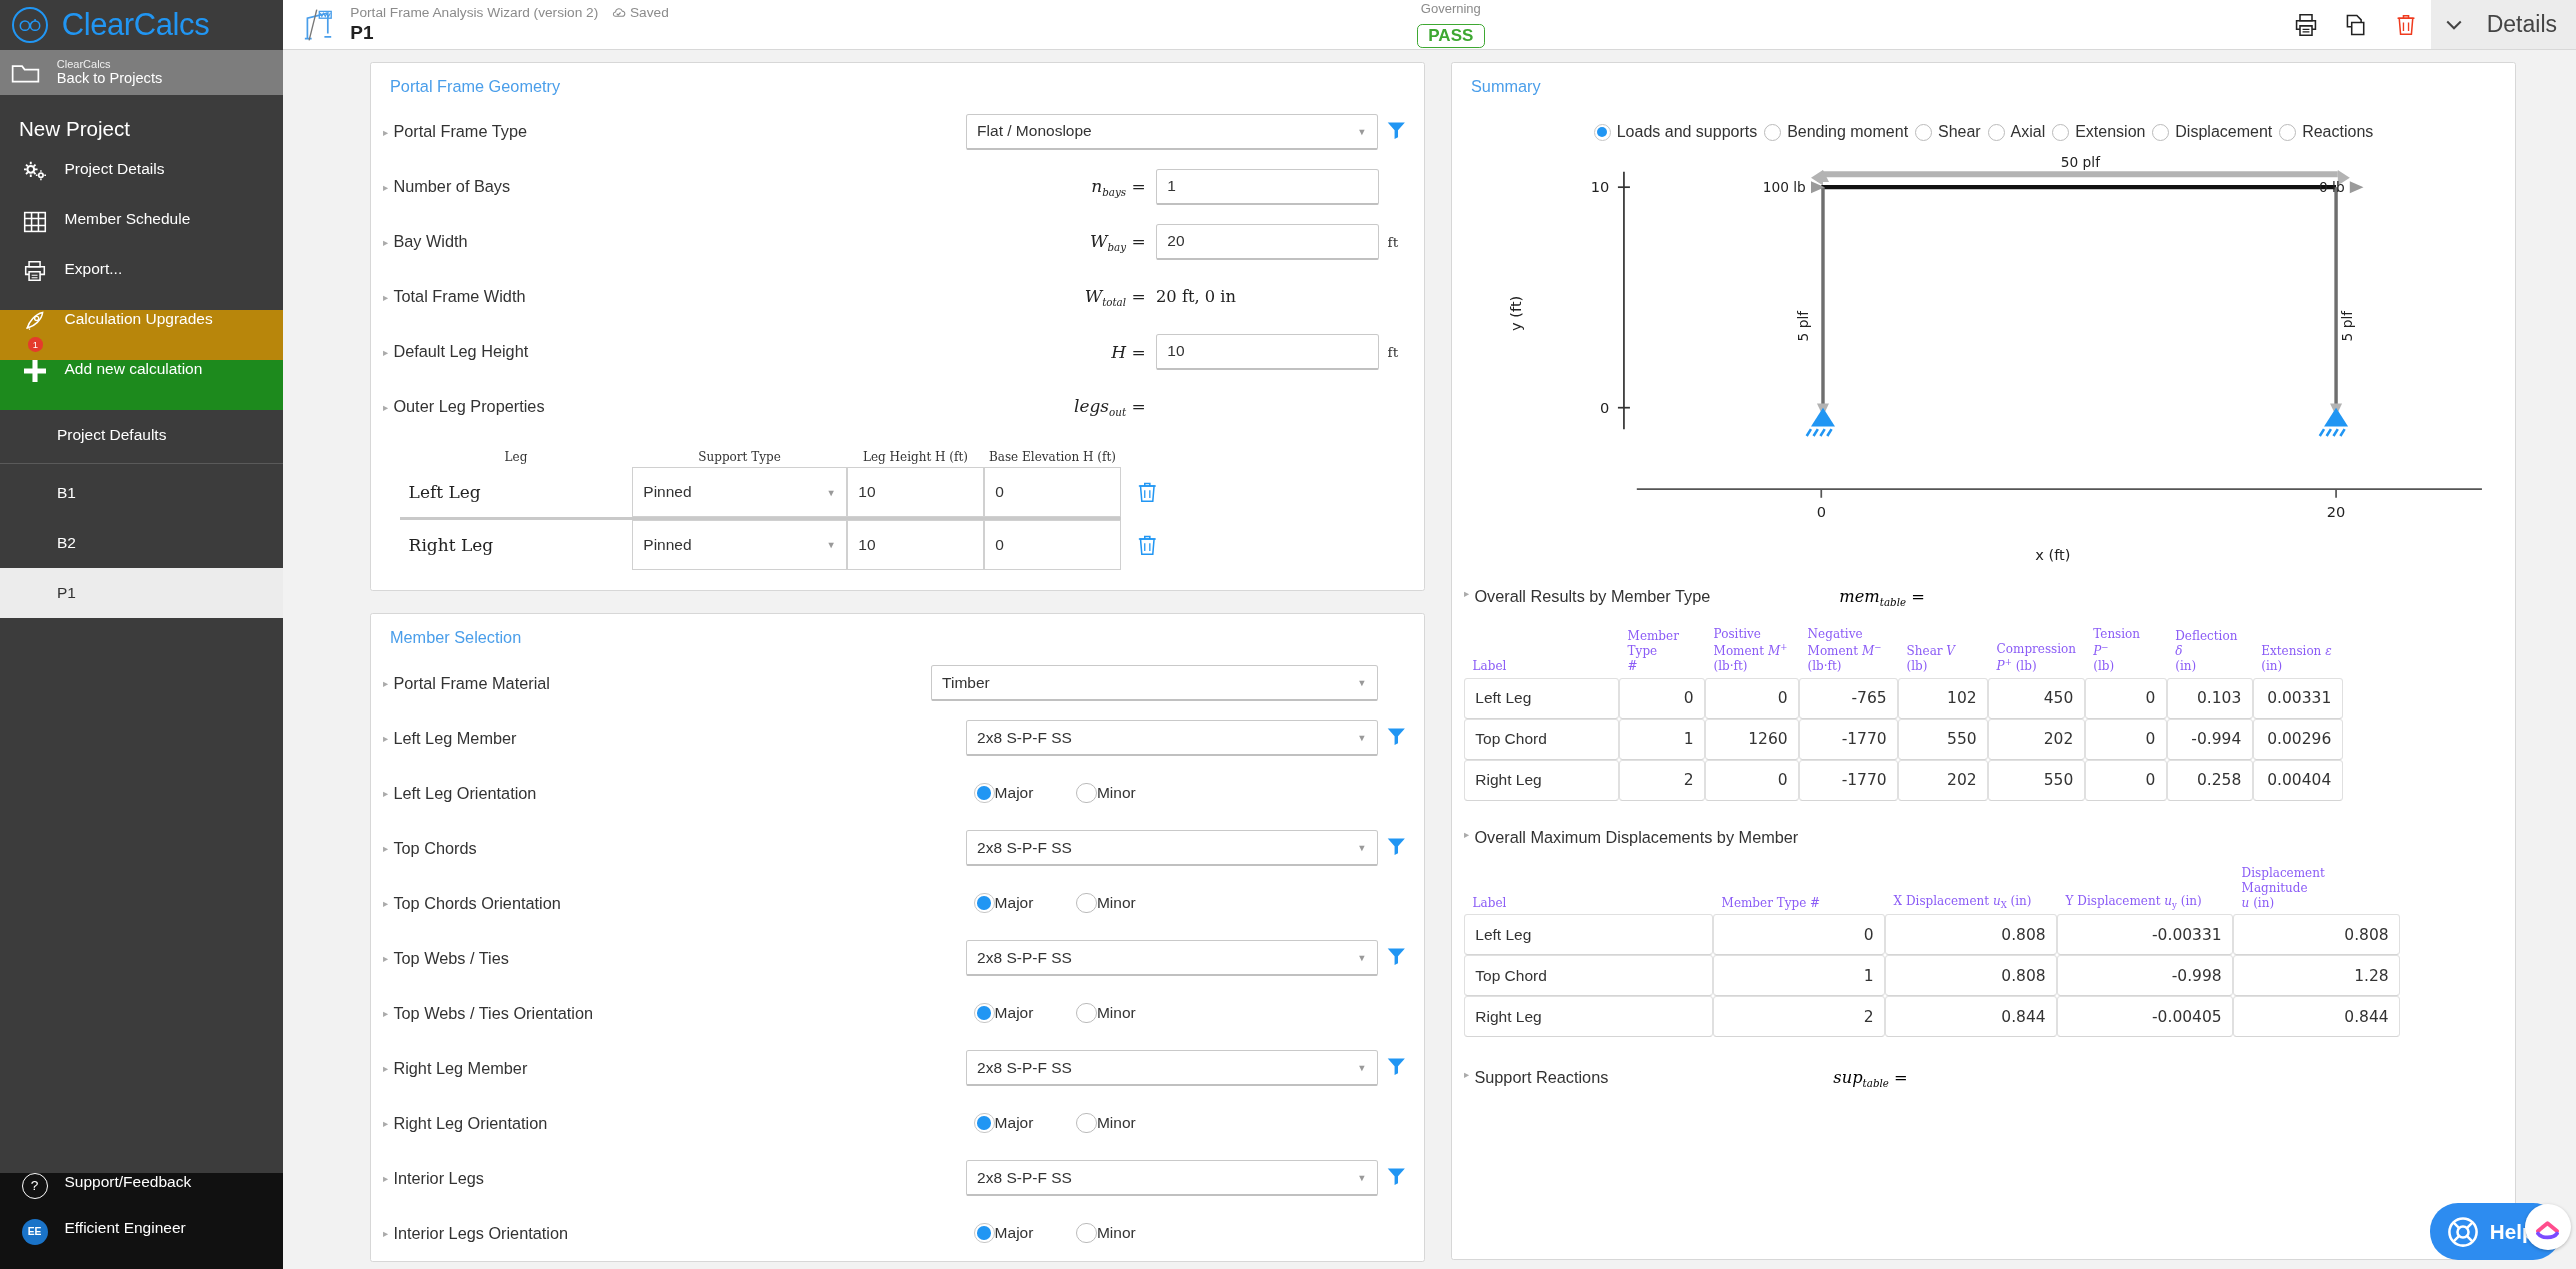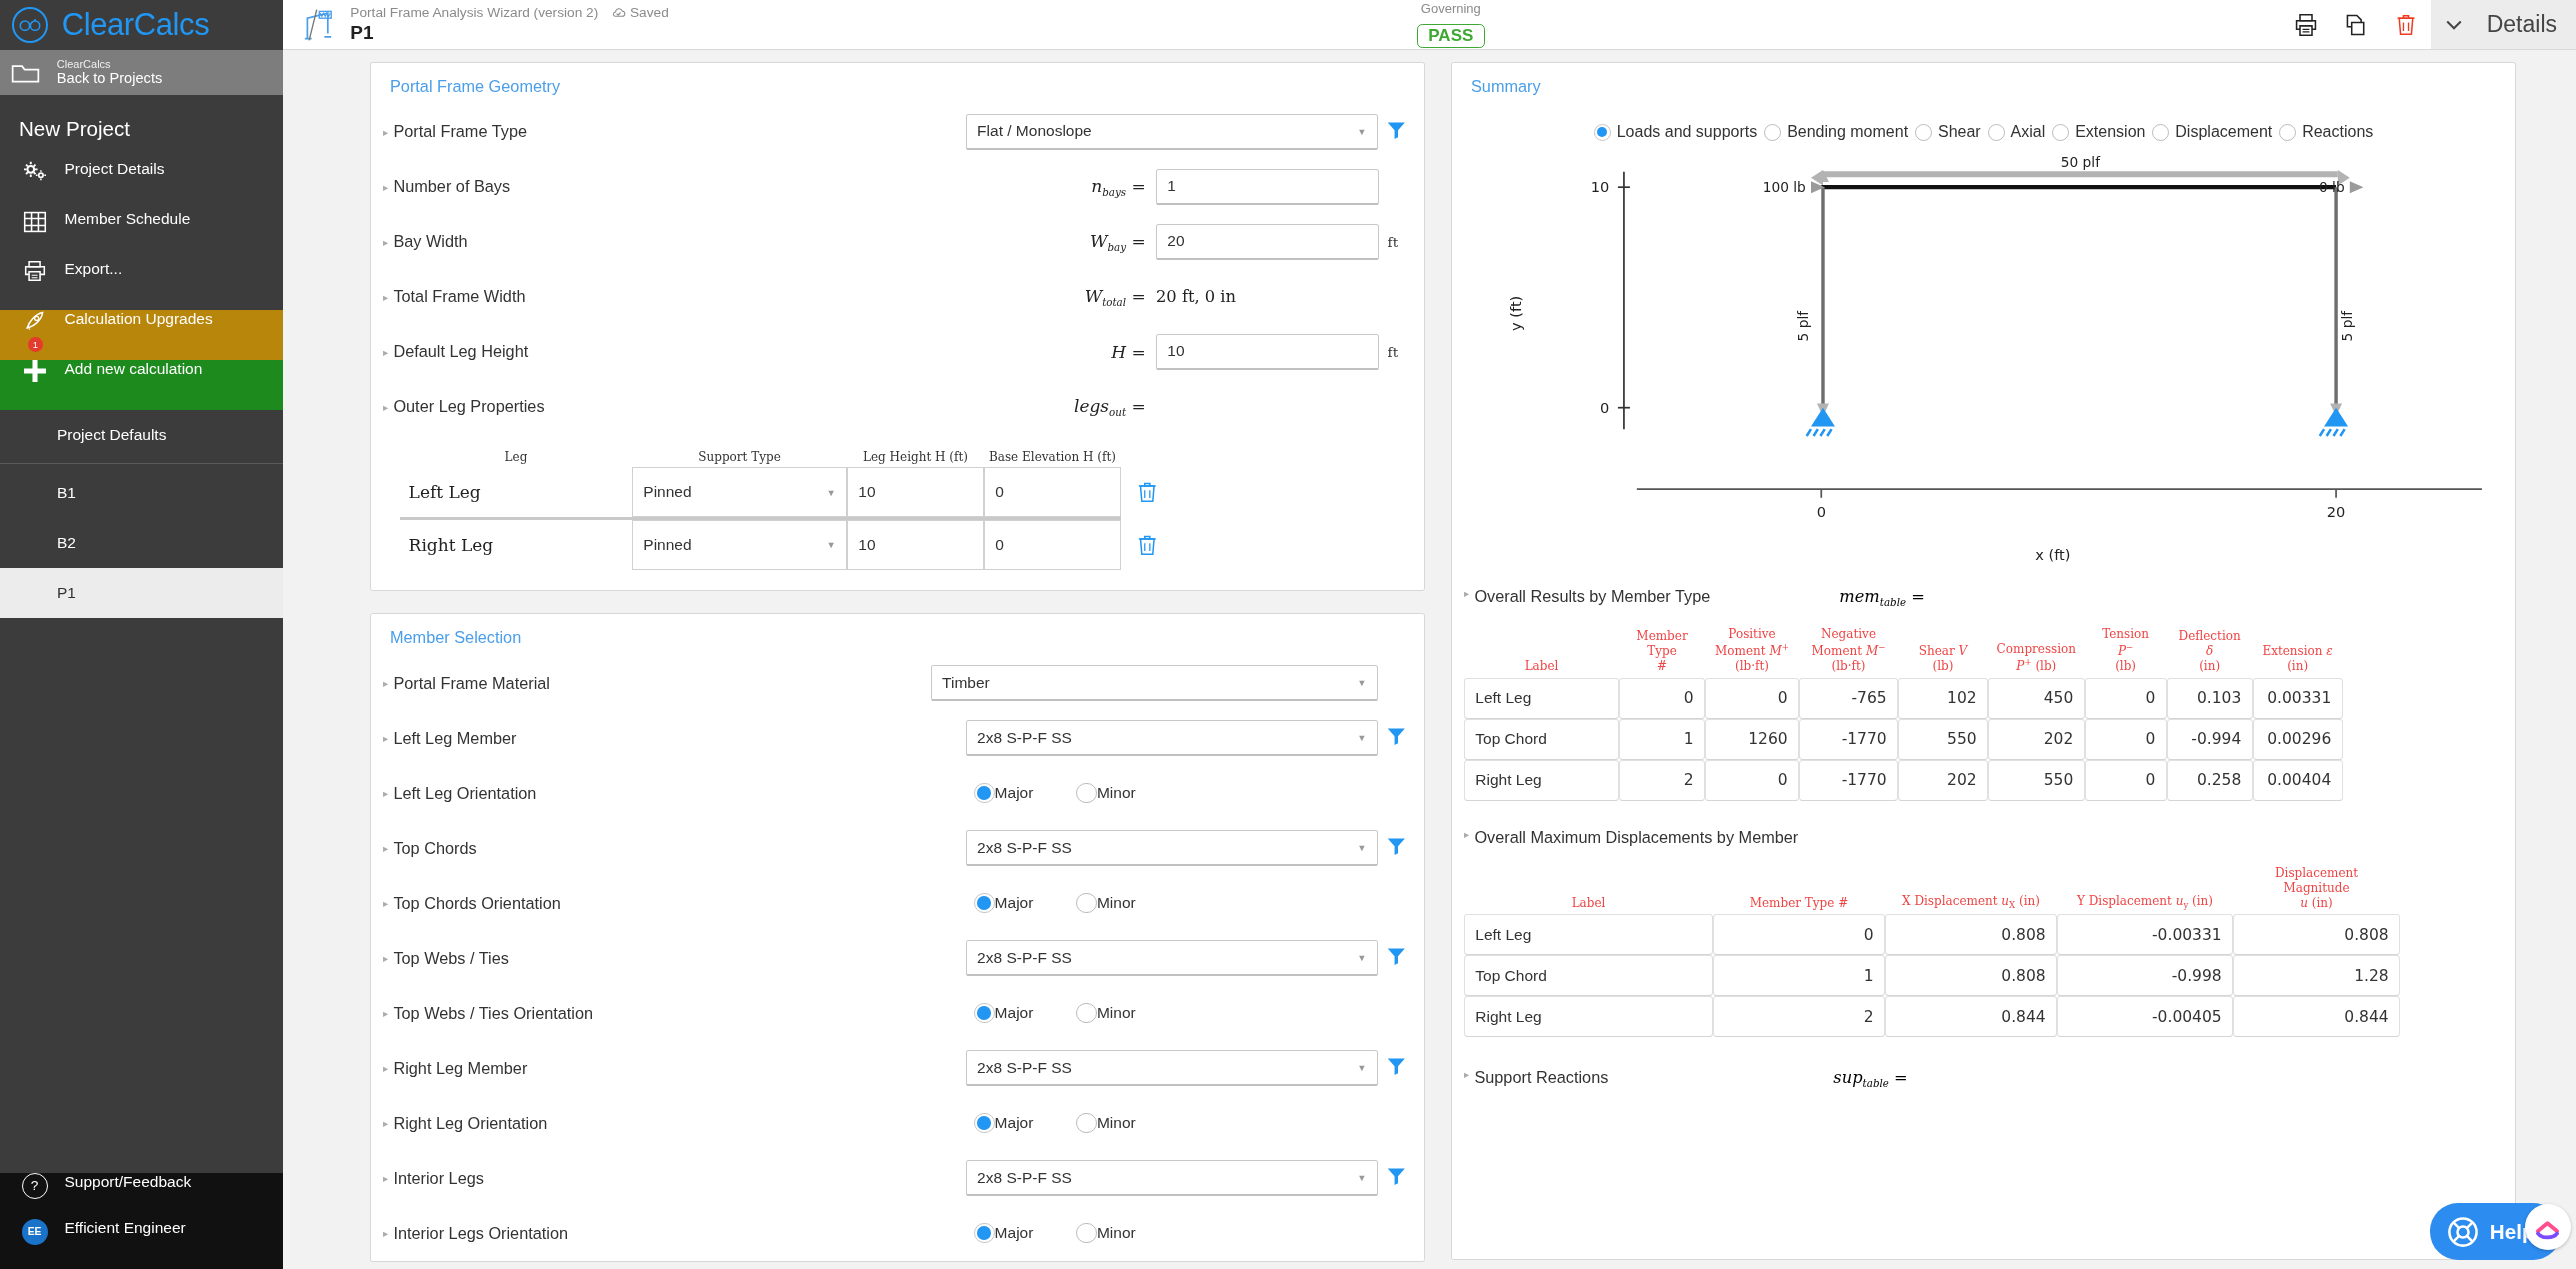--- a/index.html
+++ b/index.html
@@ -179,21 +179,21 @@
   .res-head-row { display: flex; align-items: flex-start; padding: 8.6px 0 0 6.9px; }
   .res-head-row .caret { width: 15.5px; color: #aaa; font-size: 10.3px; flex: none; text-align: center; }
   .res-title { font-size: 16.3px; color: #333; }
   .res-sym { margin-left: 129px; font-family: "DejaVu Serif", serif;
              font-style: italic; font-size: 16.3px; }
   .res-sym sub { font-size: 10.3px; }
 
   table.rtab { border-collapse: separate; border-spacing: 0; margin: 15.5px 0 0 12px; }
   table.rtab th {
     font-family: "DejaVu Serif", serif; font-weight: normal; font-size: 12px;
-    color: #ef4444; vertical-align: bottom; padding: 3.4px 8.6px; text-align: center;
+    color: #8b5cf6; vertical-align: bottom; padding: 3.4px 8.6px; text-align: left;
     line-height: 1.25;
   }
   table.rtab th sub, table.rtab th sup { font-size: 8.6px; }
   table.rtab td {
     border: 0.9px solid #e0e0e0; border-bottom: 1.7px solid #d5d5d5;
     border-radius: 3.4px; height: 41px; font-size: 15.5px; color: #333;
     padding: 0 10.3px; text-align: right; font-family: "DejaVu Sans", sans-serif;
   }
   table.rtab td.lbl { text-align: left; font-family: "Liberation Sans", sans-serif; }
 

